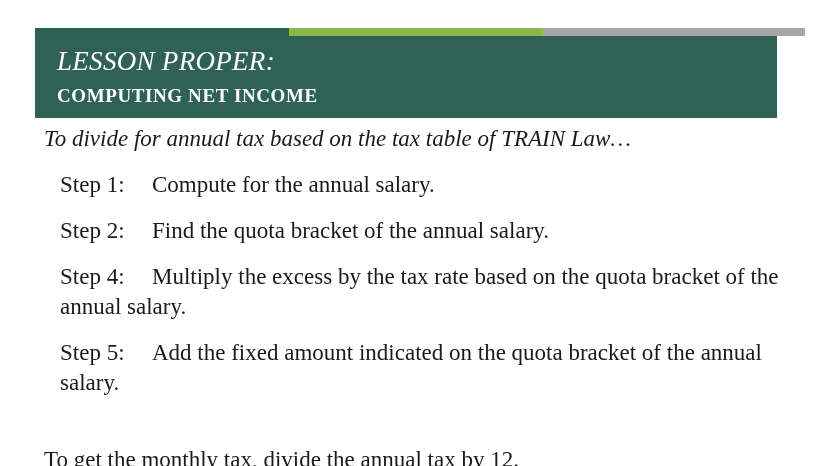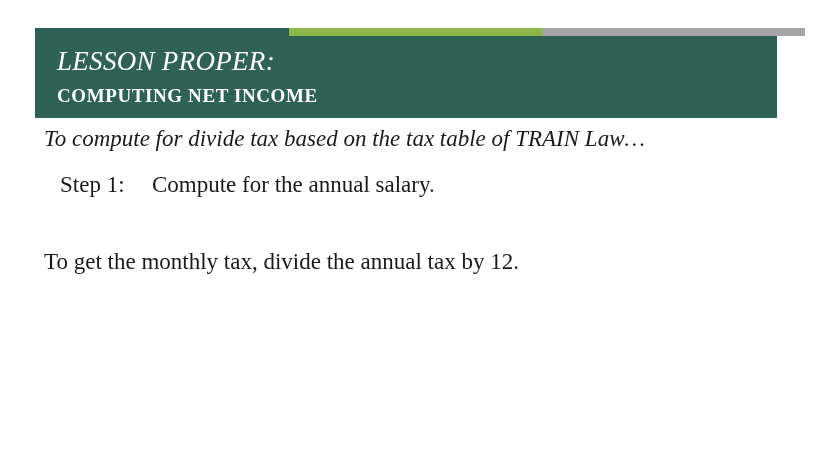--- a/index.html
+++ b/index.html
@@ -104,22 +104,31 @@
     <div class="seg-gray"></div>
   </div>
 
   <div class="title-banner">
     <div class="title-line1">LESSON PROPER:</div>
     <div class="title-line2">COMPUTING NET INCOME</div>
   </div>
 
   <div class="body">
 
-    <p class="intro">To compute for divide tax based on the tax table of TRAIN Law…</p>
+    <p class="intro">To divide for annual tax based on the tax table of TRAIN Law…</p>
 
     <p class="step">
       <span class="label">Step 1:</span><span class="text">Compute for the annual salary.</span>
+    </p>
+    <p class="step">
+      <span class="label">Step 2:</span><span class="text">Find the quota bracket of the annual salary.</span>
+    </p>
+    <p class="step">
+      <span class="label">Step 4:</span><span class="text">Multiply the excess by the tax rate based on the quota bracket of the annual salary.</span>
+    </p>
+    <p class="step">
+      <span class="label">Step 5:</span><span class="text">Add the fixed amount indicated on the quota bracket of the annual salary.</span>
     </p>
 
     <p class="closing">To get the monthly tax, divide the annual tax by 12.</p>
 
   </div>
 </div>
 
 </body></html>

